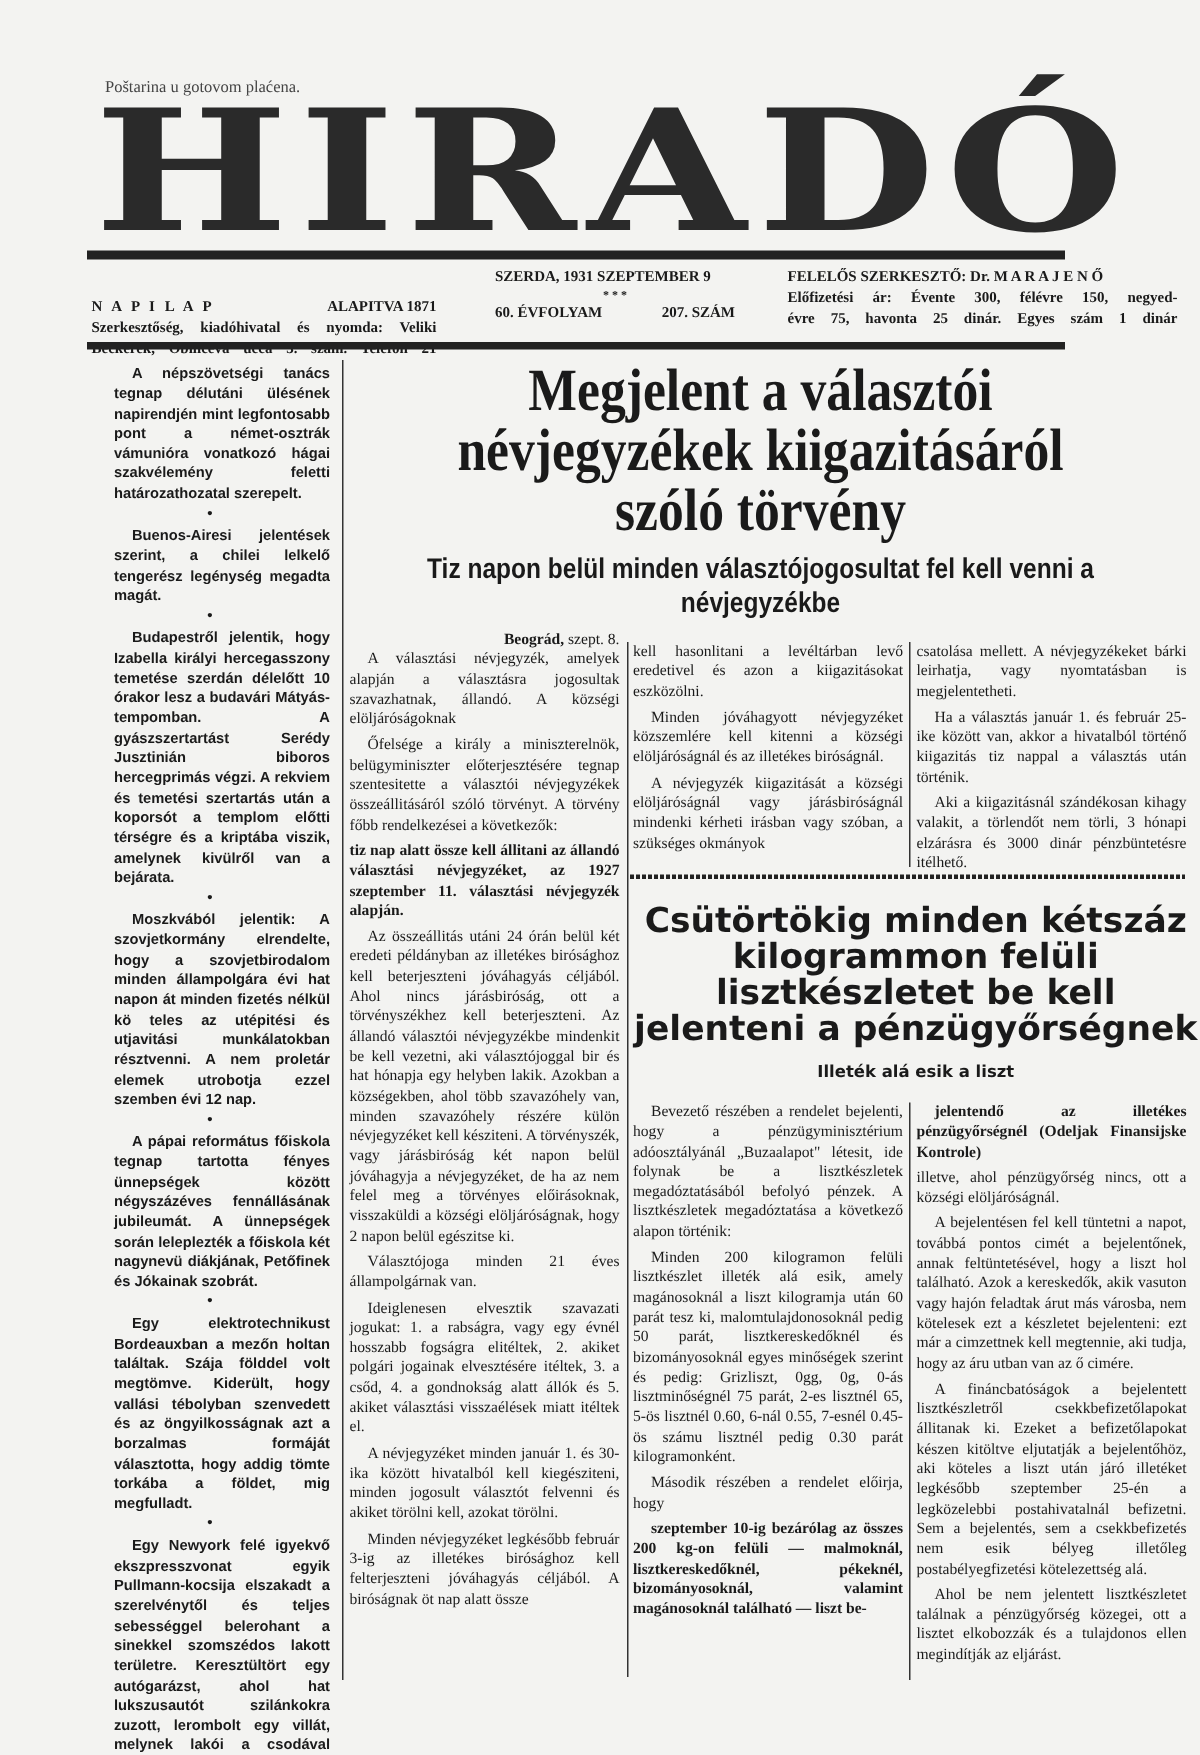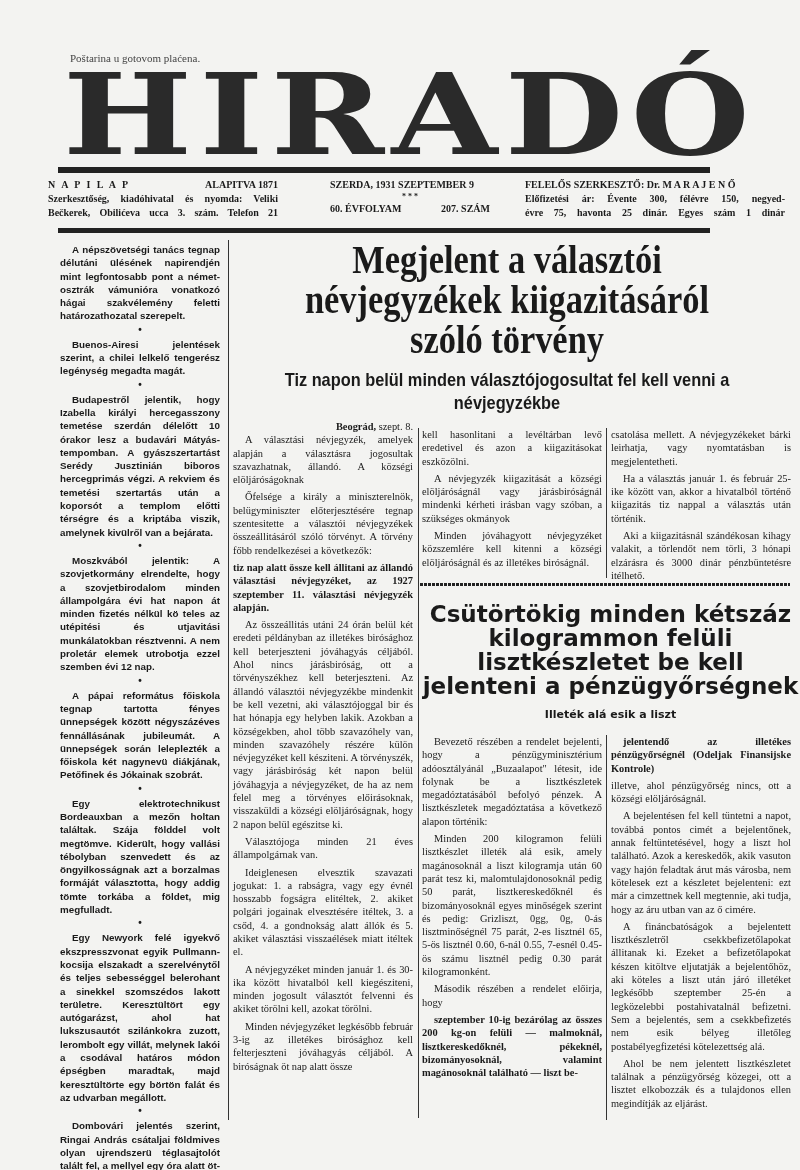--- a/index.html
+++ b/index.html
@@ -13,32 +13,32 @@
   .masthead {
     position: absolute; left: 110px; top: 65px; width: 600px; height: 100px;
     text-align: center; font-family: "DejaVu Serif", serif; font-weight: bold;
     font-size: 112px; line-height: 100px; letter-spacing: 6px; color: #2a2a2a;
     transform: scaleX(1.22); transform-origin: center;
   }
   .rule { position: absolute; left: 58px; width: 652px; background: #222; }
   .rule.r1 { top: 167px; height: 6px; }
   .rule.r2 { top: 228px; height: 5px; }
   .info { position: absolute; top: 178px; font-size: 10px; font-weight: bold; line-height: 14px; }
-  .info.left { left: 48px; width: 230px; }
+  .info.left { left: 61px; width: 230px; margin-top: 20px; }
   .info.mid { left: 330px; width: 160px; }
   .info.right { left: 525px; width: 260px; }
   .row { display: flex; justify-content: space-between; }
   .spaced { letter-spacing: 2px; }
   .just { text-align: justify; text-align-last: justify; }
   .stars { text-align: center; font-size: 8px; line-height: 10px; }
 
   .col { position: absolute; font-size: 10.4px; line-height: 13.3px; text-align: justify; }
   .col p { margin: 0 0 4px 0; text-indent: 12px; }
   .col.left { left: 60px; top: 243px; width: 160px; font-weight: bold; font-family: "Liberation Sans", sans-serif; font-size: 9.8px; }
-  .col.left p { margin-bottom: 2px; }
+  .col.left p { margin-bottom: 2px; margin-left: 16px; }
   .dot { text-align: center; line-height: 10px; font-size: 10px; margin: 1px 0 3px 0; }
   .vline { position: absolute; width: 1px; background: #333; }
 
   .h1 {
     position: absolute; left: 232px; top: 240px; width: 550px;
     text-align: center; font-family: "Liberation Serif", serif; font-weight: bold;
     font-size: 40px; line-height: 40px; transform: scaleX(0.86); transform-origin: center top;
   }
   .h1sub {
     position: absolute; left: 232px; top: 368px; width: 550px;
@@ -128,22 +128,22 @@
   <p>Választójoga minden 21 éves állampolgárnak van.</p>
   <p>Ideiglenesen elvesztik szavazati jogukat: 1. a rabságra, vagy egy évnél hosszabb fogságra elitéltek, 2. akiket polgári jogainak elvesztésére itéltek, 3. a csőd, 4. a gondnokság alatt állók és 5. akiket választási visszaélések miatt itéltek el.</p>
   <p>A névjegyzéket minden január 1. és 30-ika között hivatalból kell kiegésziteni, minden jogosult választót felvenni és akiket törölni kell, azokat törölni.</p>
   <p>Minden névjegyzéket legkésőbb február 3-ig az illetékes birósághoz kell felterjeszteni jóváhagyás céljából. A biróságnak öt nap alatt össze</p>
 </div>
 
 <div class="vline" style="left:418px; top:428px; height:690px;"></div>
 
 <div class="col" style="left:422px; top:428px; width:180px;">
   <p class="noindent">kell hasonlitani a levéltárban levő eredetivel és azon a kiigazitásokat eszközölni.</p>
+  <p>Minden jóváhagyott névjegyzéket közszemlére kell kitenni a községi elöljáróságnál és az illetékes biróságnál.</p>
   <p>A névjegyzék kiigazitását a községi elöljáróságnál vagy járásbiróságnál mindenki kérheti irásban vagy szóban, a szükséges okmányok</p>
-  <p>Minden jóváhagyott névjegyzéket közszemlére kell kitenni a községi elöljáróságnál és az illetékes biróságnál.</p>
 </div>
 
 <div class="vline" style="left:606px; top:428px; height:150px;"></div>
 
 <div class="col" style="left:611px; top:428px; width:180px;">
   <p class="noindent">csatolása mellett. A névjegyzékeket bárki leirhatja, vagy nyomtatásban is megjelentetheti.</p>
   <p>Ha a választás január 1. és február 25-ike között van, akkor a hivatalból történő kiigazitás tiz nappal a választás után történik.</p>
   <p>Aki a kiigazitásnál szándékosan kihagy valakit, a törlendőt nem törli, 3 hónapi elzárásra és 3000 dinár pénzbüntetésre itélhető.</p>
 </div>
 

